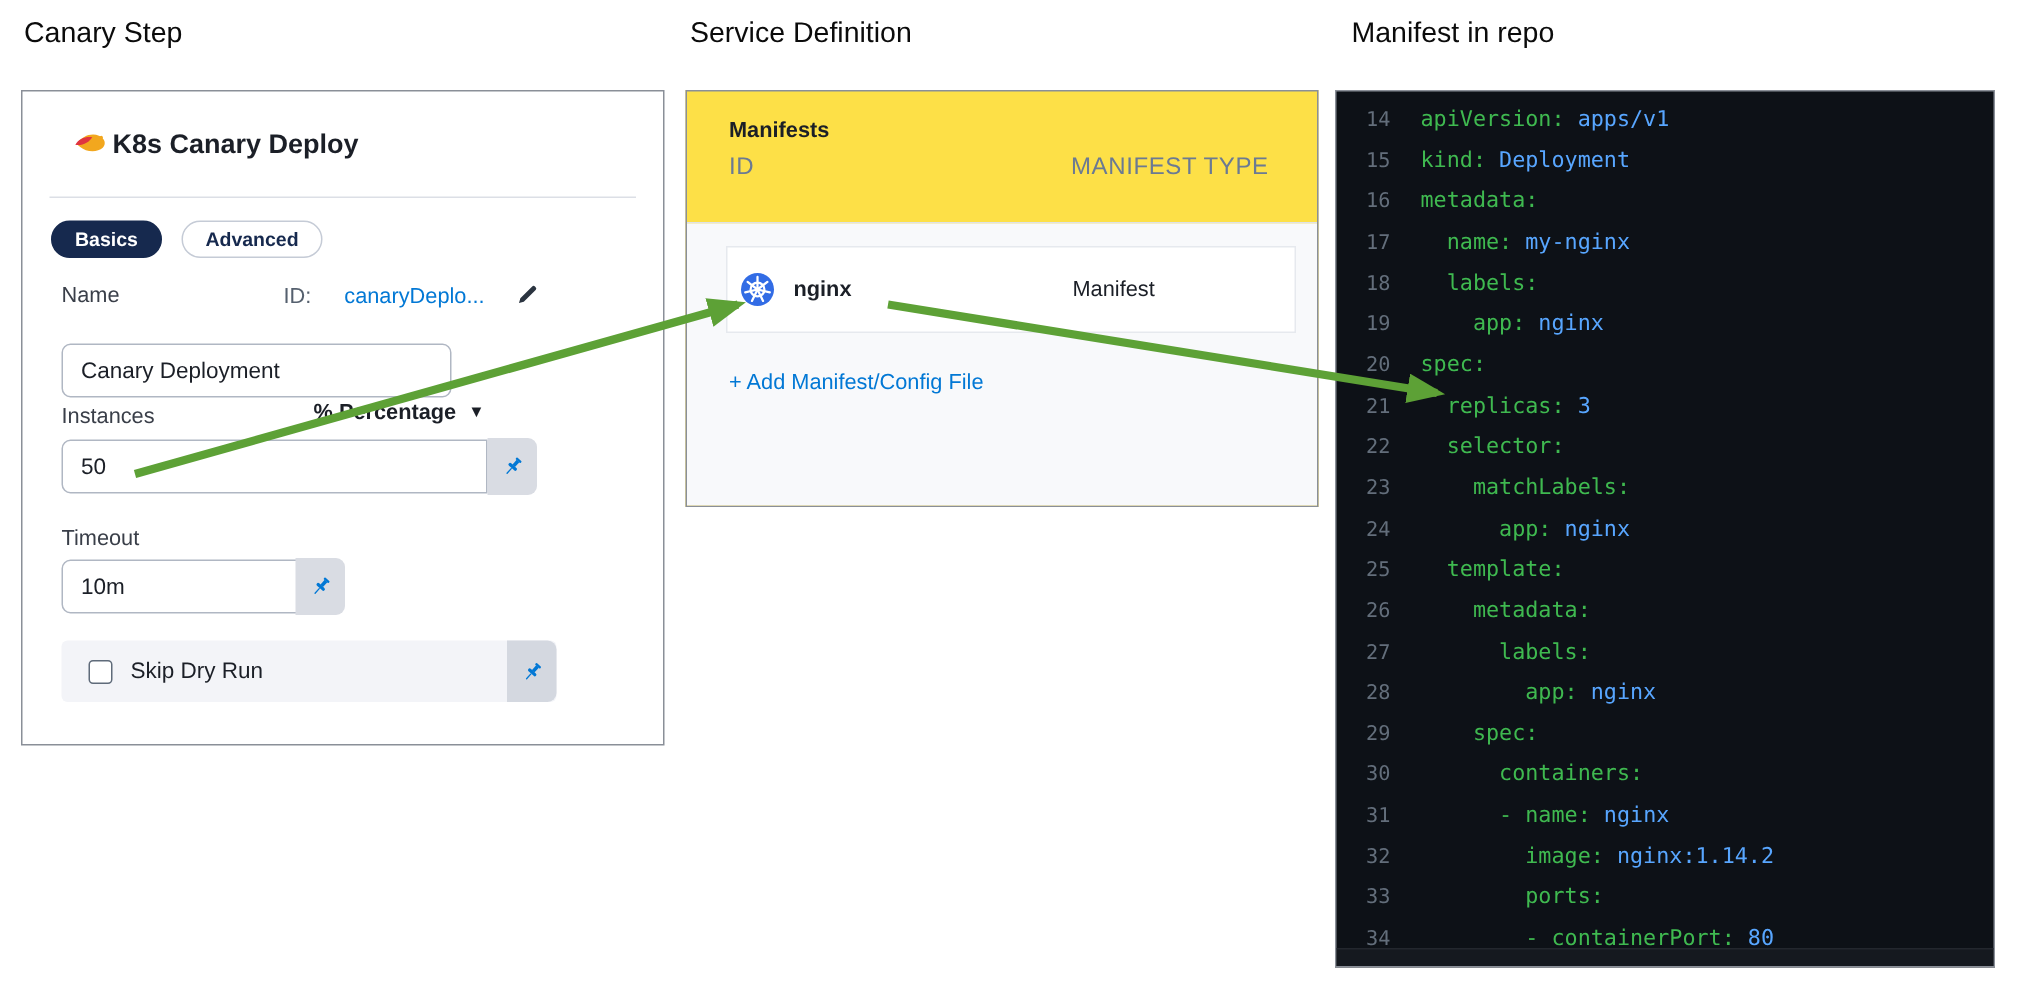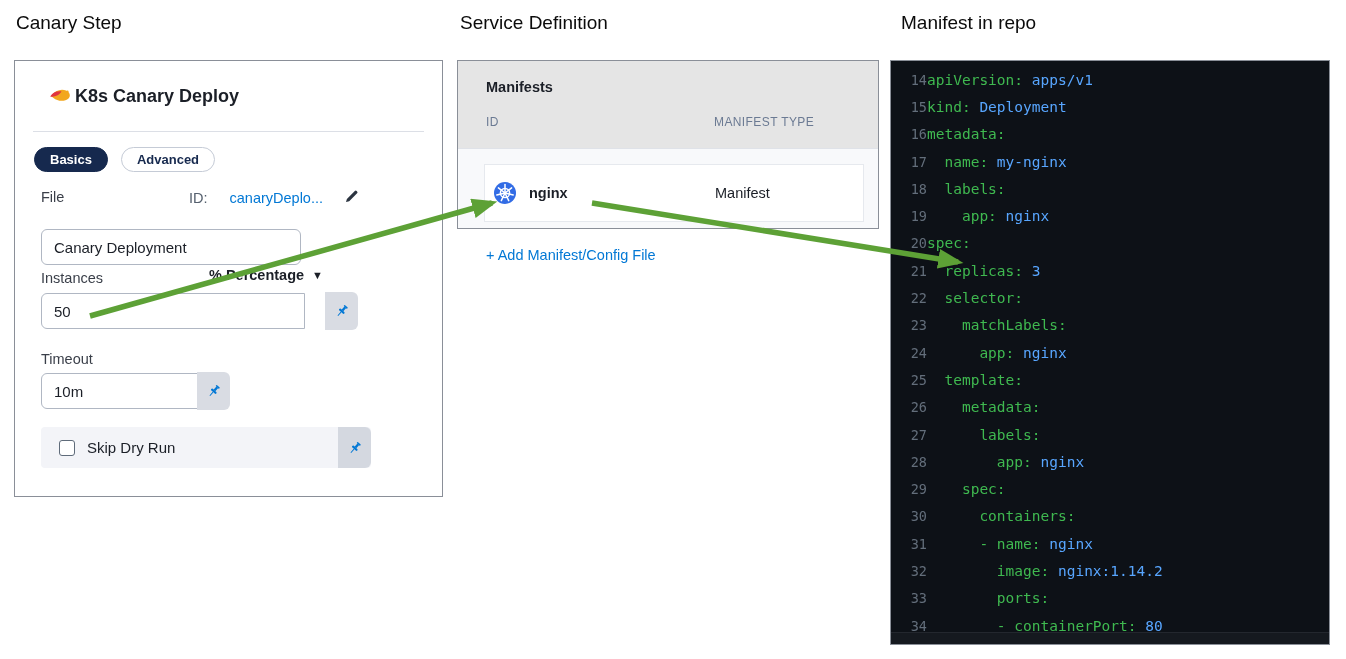--- a/index.html
+++ b/index.html
@@ -36,41 +36,41 @@
     color:#1b1f27;display:flex;align-items:center;gap:8px;cursor:pointer;}
   .caret{font-size:11px;color:#1b1f27;}
   .pin-btn{position:absolute;width:33px;height:38px;background:var(--pin-bg);
     border:none;border-radius:0 6px 6px 0;display:flex;align-items:center;justify-content:center;cursor:pointer;}
   .skip-bar{position:absolute;left:26px;top:366px;width:330px;height:41px;background:var(--skip-bar-bg);
     border-radius:4px;display:flex;align-items:center;padding-left:18px;}
   .checkbox{width:16px;height:16px;border:1.6px solid #5f6b7a;border-radius:3px;background:#fff;cursor:pointer;}
   .skip-label{font-size:15px;color:#1b1f27;margin-left:12px;}
 
   
-  .panel2{position:absolute;left:457px;top:60px;width:422px;height:169px;
-    background:#e5e5e5;border:1.5px solid var(--border-gray);}
+  .panel2{position:absolute;left:457px;top:60px;width:422px;height:278px;
+    background:#fde047;border:1.5px solid var(--border-gray);}
   .p2-header{position:absolute;left:28px;top:18px;font-size:14.5px;font-weight:bold;color:#1b1f27;}
-  .p2-col{position:absolute;top:54px;font-size:12px;letter-spacing:.4px;color:#6b7a93;}
+  .p2-col{position:absolute;top:42px;font-size:16px;letter-spacing:.4px;color:#6b7a93;}
   .p2-col.c1{left:28px;} .p2-col.c2{left:256px;}
   .p2-divider{position:absolute;left:0;right:0;top:87px;height:1px;background:#dfe2e8;}
   .p2-band{position:absolute;left:0;right:0;top:88px;bottom:0;background:#f8f9fb;}
   .manifest-row{position:absolute;left:26px;right:14px;top:103px;height:58px;background:#fff;
     border:1px solid #e6e9ee;display:flex;align-items:center;cursor:pointer;}
   .k8s-badge{width:24px;height:24px;margin-left:8px;}
   .manifest-id{font-size:14.5px;font-weight:bold;color:#1b1f27;margin-left:12px;}
   .manifest-type{position:absolute;left:230px;font-size:14.5px;color:#1b1f27;}
   .add-link{position:absolute;left:28px;top:186px;font-size:14.5px;color:var(--accent-blue);cursor:pointer;}
 
   
   .panel3{position:absolute;left:890px;top:60px;width:440px;height:585px;
     background:var(--code-bg);border:1px solid var(--border-gray);
     font-family:"DejaVu Sans Mono","Liberation Mono",monospace;padding-top:5px;overflow:hidden;}
   .code-line{display:flex;height:27.3px;align-items:center;font-size:14.5px;white-space:pre;}
   .ln{width:36px;text-align:right;color:var(--code-line-number);flex:none;font-size:13.5px;}
-  .code-text{}
+  .code-text{margin-left:20px;}
   .tok-key{color:var(--code-key-green);} .tok-val{color:var(--code-value-blue);}
   .p3-footer{position:absolute;left:0;right:0;bottom:0;height:12px;background:#15191f;border-top:1px solid #23272e;}
 
   
   .arrows{position:absolute;left:0;top:0;width:1346px;height:659px;pointer-events:none;z-index:50;}
 </style>
 </head>
 <body>
 
 <div class="stage">
@@ -90,38 +90,38 @@
       </span>
       <span class="p1-title">K8s Canary Deploy</span>
     </div>
     <div class="p1-divider"></div>
 
     <div class="pills">
       <div class="pill active">Basics</div>
       <div class="pill">Advanced</div>
     </div>
 
-    <div class="row-label" style="left:26px;top:128px;">File</div>
+    <div class="row-label" style="left:26px;top:128px;">Name</div>
     <div class="id-line">
       <span class="id-prefix">ID:</span>
       <span class="id-value">canaryDeplo...</span>
       <span>
         <svg width="14" height="14" viewBox="0 0 14 14">
           <path d="M1 13 L1.9 9.9 L9.8 2 a1.3 1.3 0 0 1 1.85 0 L12.1 2.45 a1.3 1.3 0 0 1 0 1.85 L4.2 12.2 Z" fill="#2b3440"></path>
         </svg>
       </span>
     </div>
     <input class="text-input" style="left: 26px; top: 152px; width: 260px; margin-top: 16px;" value="Canary Deployment">
 
     <div class="row-label" style="left:26px;top:209px;">Instances</div>
     <div class="unit-select">
       <span>% Percentage</span>
       <span class="caret">▼</span>
     </div>
-    <input class="text-input" style="left: 26px; top: 232px; width: 264px; border-radius: 6px 0px 0px 6px;" value="50">
+    <input class="text-input" style="left: 26px; top: 232px; width: 284px; border-radius: 6px 0px 0px 6px;" value="50">
     <button class="pin-btn" style="left:310px;top:231px;">
       <svg width="16" height="16" viewBox="0 0 16 16">
         <g transform="rotate(42 8 8)" fill="#0278d5">
           <rect x="5.8" y="1.6" width="4.4" height="1.6" rx="0.6"></rect>
           <rect x="6.8" y="3.0" width="2.4" height="4.4"></rect>
           <rect x="4.6" y="7.2" width="6.8" height="2.2" rx="1.1"></rect>
           <rect x="7.6" y="9.4" width="0.9" height="5.0" rx="0.45"></rect>
         </g>
       </svg>
     </button>

